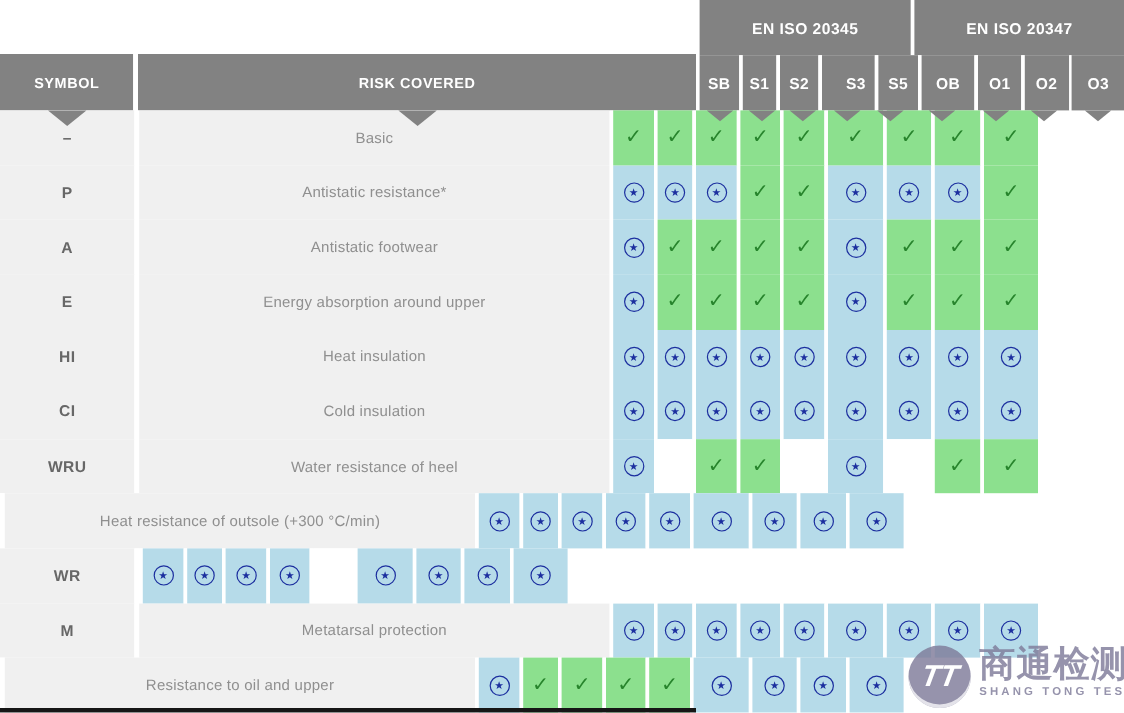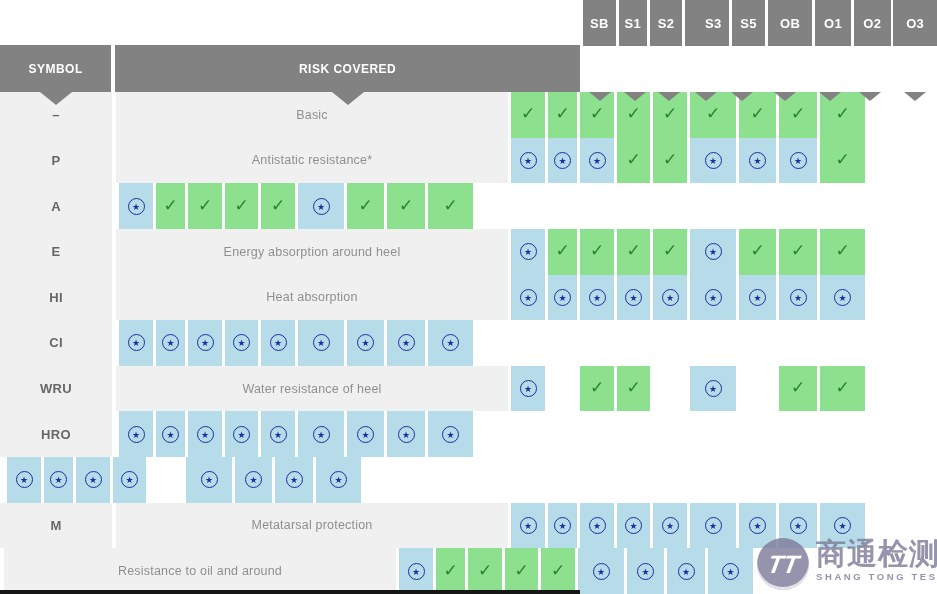--- a/index.html
+++ b/index.html
@@ -59,20 +59,25 @@
 <body>
 
 <div class="stage">
 
   <div class="header">
     <div class="hcell h-sym">SYMBOL</div>
     <div class="h-div"></div>
     <div class="hcell h-risk">RISK COVERED</div>
     <div class="h-gap"></div>
     <div class="h-std">
+      <div class="h-groups" id="groups">
+          <div class="g-block" style="width: 176px;">EN ISO 20345</div>
+          <div class="g-gap"></div>
+          <div class="g-block" style="width: 175px;">EN ISO 20347</div>
+        </div>
       <div class="h-subs" id="subs">
           <div class="sub-cell" style="width: 34px;">SB</div>
           <div class="sub-gap"></div>
           <div class="sub-cell" style="width: 29px;">S1</div>
           <div class="sub-gap"></div>
           <div class="sub-cell" style="width: 34px;">S2</div>
           <div class="sub-gap"></div>
           <div class="sub-cell" style="width: 33px; padding-left: 12px;">S3</div>
           <div class="sub-gap"></div>
           <div class="sub-cell" style="width: 34px;">S5</div>
@@ -179,20 +184,21 @@
           </span>
         </div>
         <div class="c-gap"></div>
         <div class="cell check" style="width: 45px;">
           <span class="tick">✓</span>
         </div>
       </div>
       <div class="row">
         <div class="c-sym">A</div>
         <div class="c-div"></div>
+        <div class="c-risk">Antistatic footwear</div>
         <div class="c-gap"></div>
         <div class="cell star" style="width: 34px;">
           <span class="star-circle">
             <span class="star-glyph">★</span>
           </span>
         </div>
         <div class="c-gap"></div>
         <div class="cell check" style="width: 29px;">
           <span class="tick">✓</span>
         </div>
@@ -223,21 +229,21 @@
           <span class="tick">✓</span>
         </div>
         <div class="c-gap"></div>
         <div class="cell check" style="width: 45px;">
           <span class="tick">✓</span>
         </div>
       </div>
       <div class="row">
         <div class="c-sym">E</div>
         <div class="c-div"></div>
-        <div class="c-risk">Energy absorption around heel</div>
+        <div class="c-risk">Energy absorption around upper</div>
         <div class="c-gap"></div>
         <div class="cell star" style="width: 34px;">
           <span class="star-circle">
             <span class="star-glyph">★</span>
           </span>
         </div>
         <div class="c-gap"></div>
         <div class="cell check" style="width: 29px;">
           <span class="tick">✓</span>
         </div>
@@ -268,21 +274,21 @@
           <span class="tick">✓</span>
         </div>
         <div class="c-gap"></div>
         <div class="cell check" style="width: 45px;">
           <span class="tick">✓</span>
         </div>
       </div>
       <div class="row">
         <div class="c-sym">HI</div>
         <div class="c-div"></div>
-        <div class="c-risk">Heat absorption</div>
+        <div class="c-risk">Heat insulation</div>
         <div class="c-gap"></div>
         <div class="cell star" style="width: 34px;">
           <span class="star-circle">
             <span class="star-glyph">★</span>
           </span>
         </div>
         <div class="c-gap"></div>
         <div class="cell star" style="width: 29px;">
           <span class="star-circle">
             <span class="star-glyph">★</span>
@@ -327,20 +333,21 @@
         <div class="c-gap"></div>
         <div class="cell star" style="width: 45px;">
           <span class="star-circle">
             <span class="star-glyph">★</span>
           </span>
         </div>
       </div>
       <div class="row">
         <div class="c-sym">CI</div>
         <div class="c-div"></div>
+        <div class="c-risk">Cold insulation</div>
         <div class="c-gap"></div>
         <div class="cell star" style="width: 34px;">
           <span class="star-circle">
             <span class="star-glyph">★</span>
           </span>
         </div>
         <div class="c-gap"></div>
         <div class="cell star" style="width: 29px;">
           <span class="star-circle">
             <span class="star-glyph">★</span>
@@ -422,22 +429,22 @@
         <div class="c-gap"></div>
         <div class="cell check" style="width: 38px;">
           <span class="tick">✓</span>
         </div>
         <div class="c-gap"></div>
         <div class="cell check" style="width: 45px;">
           <span class="tick">✓</span>
         </div>
       </div>
       <div class="row">
-        <div class="c-sym">HRO</div>
-        <div class="c-div"></div>
+        <div class="c-div"></div>
+        <div class="c-risk">Heat resistance of outsole (+300 °C/min)</div>
         <div class="c-gap"></div>
         <div class="cell star" style="width: 34px;">
           <span class="star-circle">
             <span class="star-glyph">★</span>
           </span>
         </div>
         <div class="c-gap"></div>
         <div class="cell star" style="width: 29px;">
           <span class="star-circle">
             <span class="star-glyph">★</span>
@@ -480,20 +487,21 @@
           </span>
         </div>
         <div class="c-gap"></div>
         <div class="cell star" style="width: 45px;">
           <span class="star-circle">
             <span class="star-glyph">★</span>
           </span>
         </div>
       </div>
       <div class="row">
+        <div class="c-sym">WR</div>
         <div class="c-div"></div>
         <div class="c-gap"></div>
         <div class="cell star" style="width: 34px;">
           <span class="star-circle">
             <span class="star-glyph">★</span>
           </span>
         </div>
         <div class="c-gap"></div>
         <div class="cell star" style="width: 29px;">
           <span class="star-circle">
@@ -593,21 +601,21 @@
         </div>
         <div class="c-gap"></div>
         <div class="cell star" style="width: 45px;">
           <span class="star-circle">
             <span class="star-glyph">★</span>
           </span>
         </div>
       </div>
       <div class="row">
         <div class="c-div"></div>
-        <div class="c-risk">Resistance to oil and around</div>
+        <div class="c-risk">Resistance to oil and upper</div>
         <div class="c-gap"></div>
         <div class="cell star" style="width: 34px;">
           <span class="star-circle">
             <span class="star-glyph">★</span>
           </span>
         </div>
         <div class="c-gap"></div>
         <div class="cell check" style="width: 29px;">
           <span class="tick">✓</span>
         </div>

